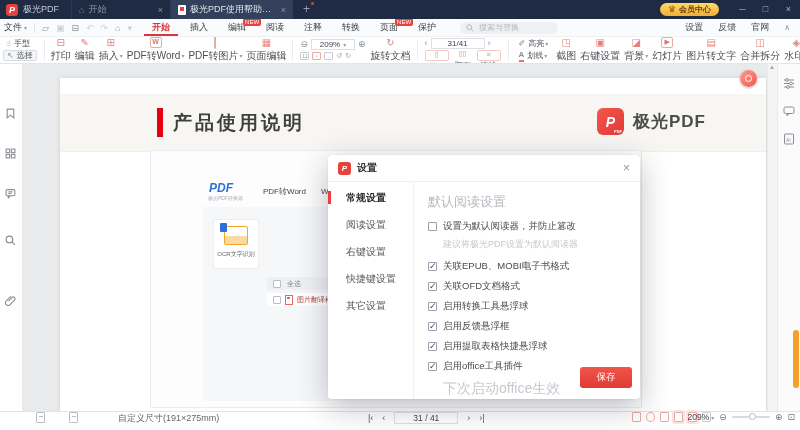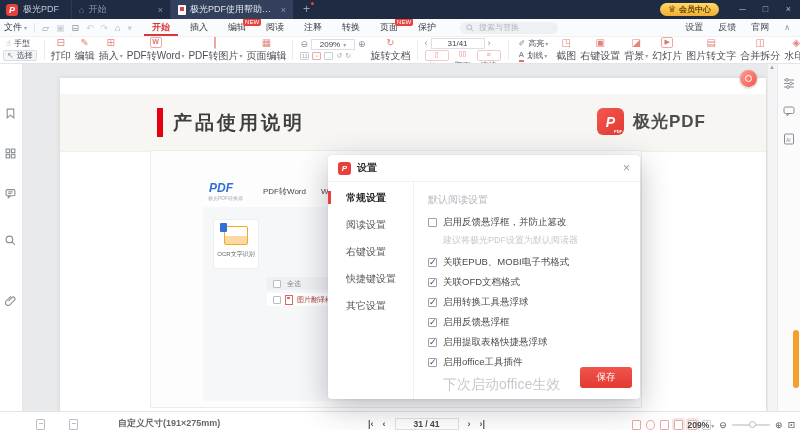--- a/index.html
+++ b/index.html
@@ -134,33 +134,33 @@
   .dlg-logo{width:13px;height:13px;background:#e8413c;border-radius:3px;color:#fff;font-size:8px;font-weight:bold;
             font-style:italic;display:flex;align-items:center;justify-content:center;}
   .dlg-title{font-size:10px;color:#333;margin-left:6px;font-weight:bold;}
   .dlg-close{margin-left:auto;color:#999;font-size:12px;line-height:12px;}
   .dlg-body{position:absolute;top:27px;left:0;right:0;bottom:0;display:flex;}
   .dlg-nav{width:86px;border-right:1px solid #f0f0f2;padding-top:2px;box-sizing:border-box;flex:0 0 auto;}
   .dnav{height:27px;line-height:27px;padding-left:18px;font-size:10px;color:#555;position:relative;white-space:nowrap;}
   .dnav.active{color:#2b2b2b;font-weight:bold;}
   .dnav.active::before{content:"";position:absolute;left:0;top:7px;width:3px;height:13px;background:#e8413c;}
   .dlg-content{flex:1;padding:8px 14px;position:relative;}
-  .sec{font-size:10px;color:#b4b8be;margin:3px 0 9px;}
+  .sec{font-size:13px;color:#b4b8be;margin:3px 0 9px;}
   .cbrow{display:flex;align-items:center;gap:6px;margin-bottom:7px;}
   .cb{width:9px;height:9px;border:1px solid #99a0ab;border-radius:1px;position:relative;background:#fff;flex:0 0 auto;box-sizing:border-box;}
   .cb.on::after{content:"✓";position:absolute;left:0;top:-2px;font-size:9px;color:#3f4a63;font-weight:bold;}
   .cblabel{font-size:9.5px;color:#4a4a4a;white-space:nowrap;}
   .hint{font-size:9px;color:#c5c9cf;margin:-2px 0 9px 15px;}
   .foot{font-size:14px;color:#c5c9cf;margin-left:15px;}
   .save-btn{position:absolute;right:8px;bottom:11px;width:52px;height:21px;
             background:linear-gradient(#f0544a,#e23b33);border-radius:3px;color:#fff;font-size:9.5px;
             display:flex;align-items:center;justify-content:center;}
   
   .statusbar{position:absolute;left:0;right:0;bottom:0;height:18px;background:#fff;border-top:1px solid #e3e4e7;
-             display:flex;align-items:flex-end;font-size:9px;color:#666;z-index:10;font-weight:bold;}
+             display:flex;align-items:flex-start;font-size:9px;color:#666;z-index:10;}
   .sb-pageico{width:9px;height:11px;border:1px solid #b9bec6;border-radius:1px;position:relative;flex:0 0 auto;box-sizing:border-box;}
   .sb-pageico::after{content:"";position:absolute;right:1px;top:3px;width:4px;height:1px;background:#b9bec6;}
   .sb-size{margin-left:40px;white-space:nowrap;}
   .sb-nav{position:absolute;left:368px;display:flex;align-items:center;gap:9px;color:#555;}
   .sb-pgbox{width:64px;height:12px;border:1px solid #dfe1e5;display:flex;align-items:center;justify-content:center;
             font-size:8.5px;color:#444;box-sizing:border-box;}
   .sb-views{position:absolute;left:632px;display:flex;gap:5px;align-items:center;}
   .vic{width:9px;height:10px;border:1px solid #c9ced5;border-radius:1px;box-sizing:border-box;}
   .vic.red{border-color:#e9a8a3;}
   .vic.boxed{box-shadow:0 0 0 2px #f6e3e2;}
@@ -494,21 +494,21 @@
       <div class="dnav active">常规设置</div>
       <div class="dnav">阅读设置</div>
       <div class="dnav">右键设置</div>
       <div class="dnav">快捷键设置</div>
       <div class="dnav">其它设置</div>
     </div>
     <div class="dlg-content">
       <div class="sec">默认阅读设置</div>
       <div class="cbrow">
         <span class="cb"></span>
-        <span class="cblabel">启用反馈悬浮框，并防止篡改</span>
+        <span class="cblabel">设置为默认阅读器，并防止篡改</span>
       </div>
       <div class="hint">建议将极光PDF设置为默认阅读器</div>
       <div class="cbrow">
         <span class="cb on"></span>
         <span class="cblabel">关联EPUB、MOBI电子书格式</span>
       </div>
       <div class="cbrow">
         <span class="cb on"></span>
         <span class="cblabel">关联OFD文档格式</span>
       </div>

